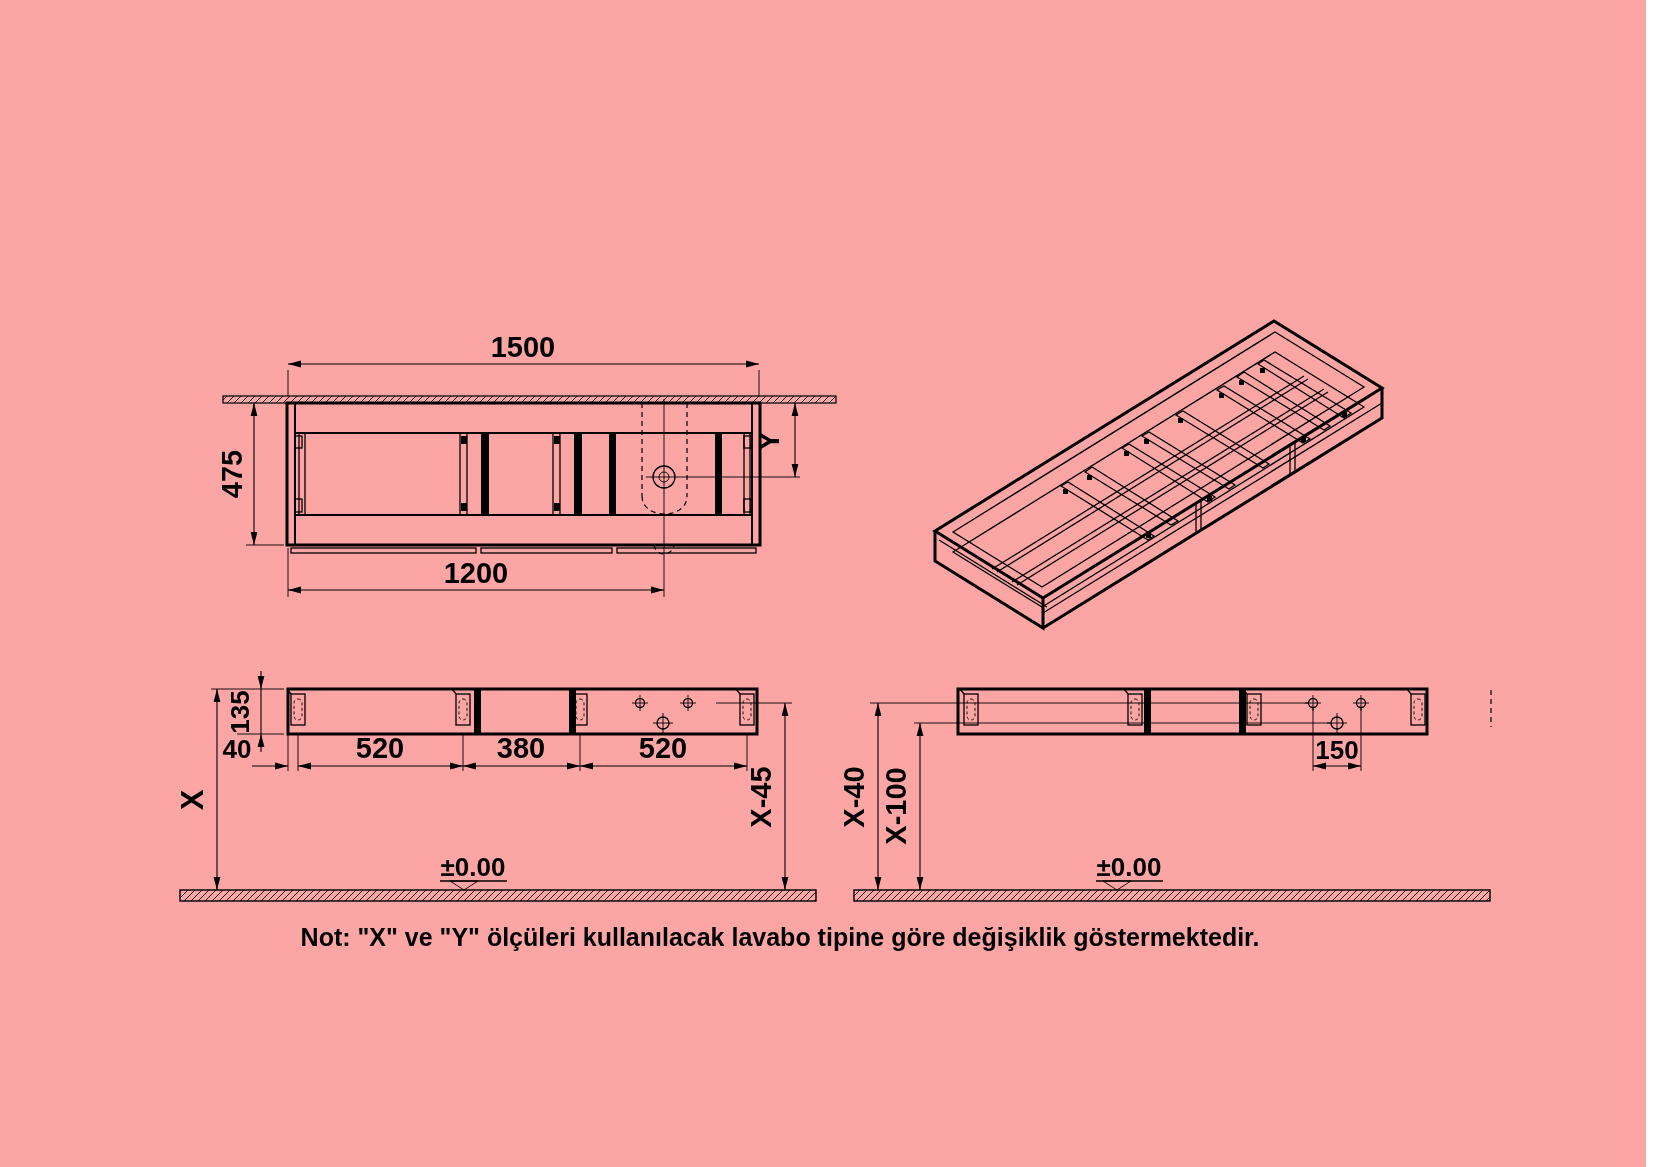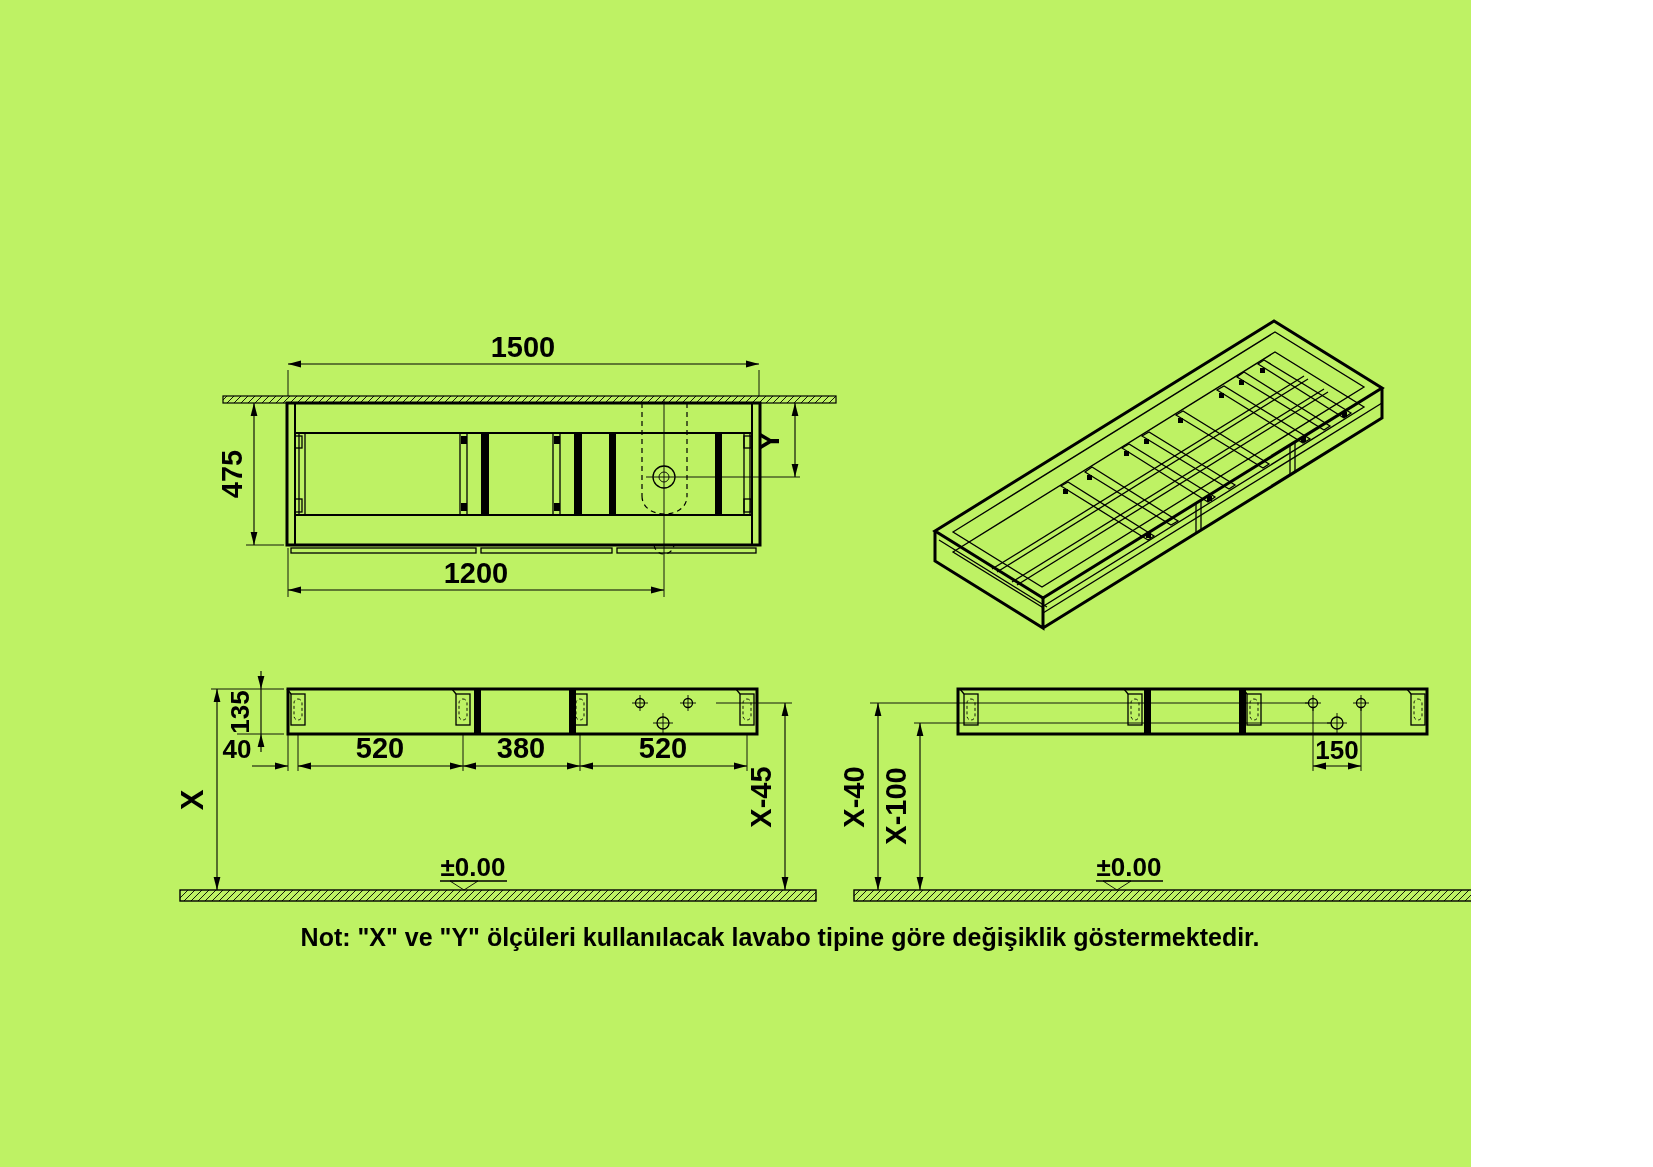--- a/index.html
+++ b/index.html
@@ -1,16 +1,16 @@
 <!DOCTYPE html>
 <html><head>
 <meta charset="utf-8">
 <style>
   html,body{margin:0;padding:0;background:#ffffff;}
-  .page{width:1471px;height:1167px;background:#bef264;position:relative;overflow:hidden;}
+  .page{width:1646px;height:1167px;background:#fca5a5;position:relative;overflow:hidden;}
   svg{display:block;}
   .t{font-family:"Liberation Sans","DejaVu Sans",sans-serif;font-weight:bold;fill:#000;}
   .s25{font-size:25px;}
   .s26{font-size:26px;}
   .s29{font-size:29px;}
   .s31{font-size:31px;}
   .thick{stroke:#000;stroke-width:3;fill:none;}
   .med{stroke:#000;stroke-width:2;fill:none;}
   .thin{stroke:#000;stroke-width:1.3;fill:none;}
   .hair{stroke:#000;stroke-width:0.9;fill:none;}

